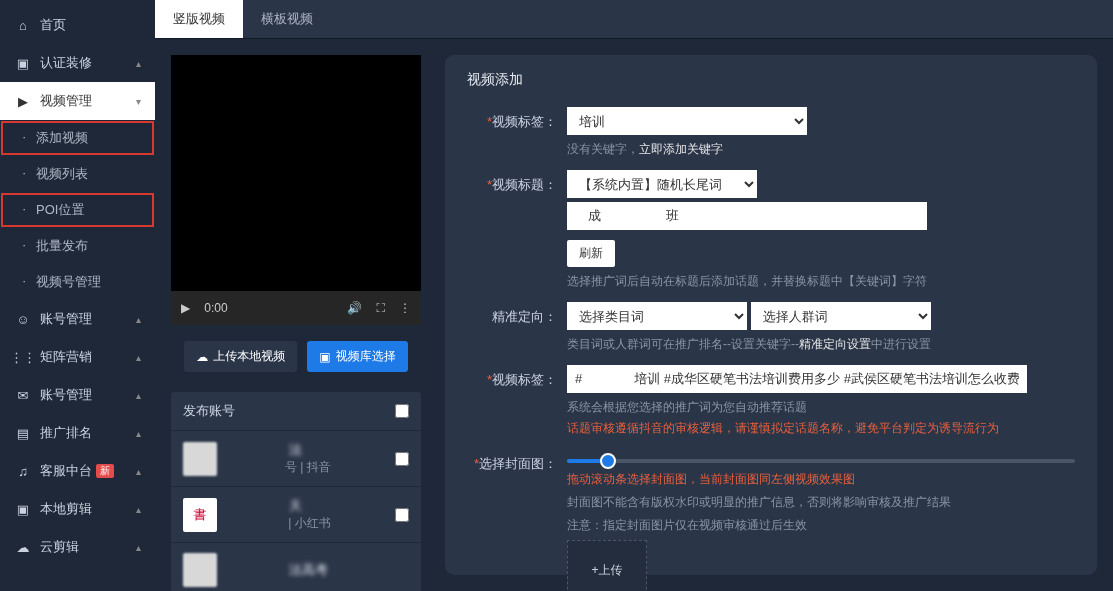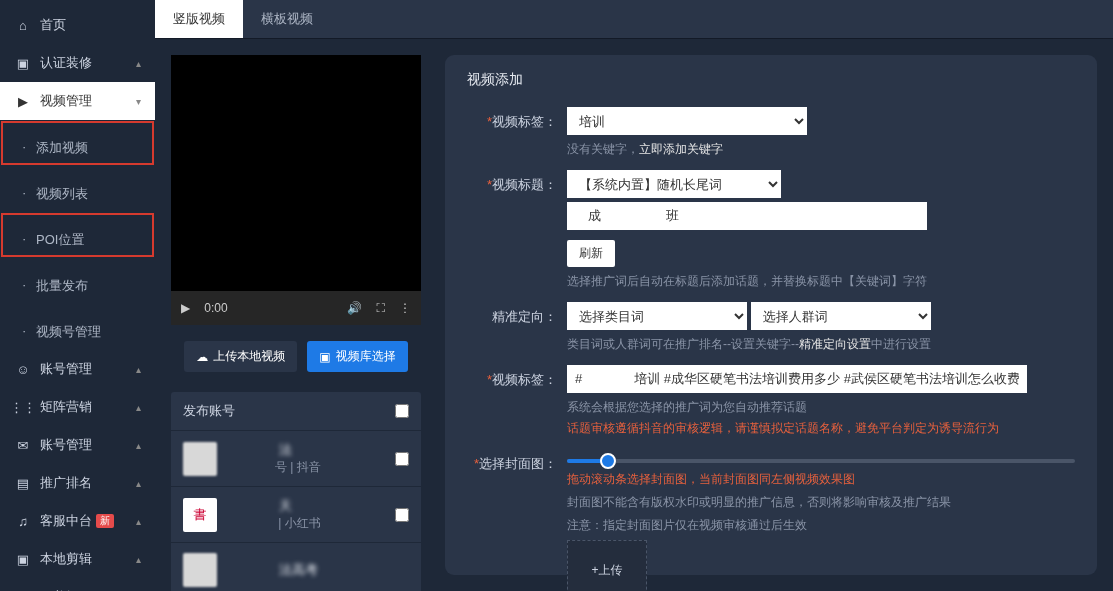--- a/index.html
+++ b/index.html
@@ -36,21 +36,21 @@
   font-size: 10px;
   color: #888;
 }
 .side-item .ico {
   width: 18px;
   display: inline-flex;
   justify-content: center;
   margin-right: 8px;
 }
 .sub-item {
-  padding: 19px 14px 9px 36px;
+  padding: 9px 14px 9px 36px;
   color: #aeb7c6;
   cursor: pointer;
   position: relative;
 }
 .sub-item::before {
   content: "·";
   position: absolute;
   left: 22px;
 }
 .boxed { outline: 2px solid #d63a2e; outline-offset: -3px; }
@@ -139,21 +139,21 @@
 .panel-head {
   display: flex;
   justify-content: space-between;
   align-items: center;
   padding: 10px 12px;
   border-bottom: 1px solid #1e2838;
 }
 .acct {
   display: flex;
   align-items: center;
-  gap: 10px;
+  gap: 20px;
   padding: 10px 12px;
   border-bottom: 1px solid #1e2838;
 }
 .avatar {
   width: 34px;
   height: 34px;
   background: #d8d8d8;
   border-radius: 2px;
   filter: blur(1px);
 }
@@ -376,21 +376,21 @@
           <select class="wsel" style="width:240px">
             <option>　　　　　培训</option>
           </select>
           <div class="hint"><span>没有关键字，</span><span class="lk">立即添加关键字</span></div>
         </div>
       </div>
 
       <div class="form-row">
         <div class="form-label req">视频标题：</div>
         <div class="form-body">
-          <select class="wsel" style="width:214px">
+          <select class="wsel" style="width:190px">
             <option>【系统内置】随机长尾词</option>
           </select>
           <div style="margin-top:4px"><input class="winput" style="width: 360px; padding-left: 21px;" value="成　　　　　班"></div>
           <div style="margin-top:10px"><button class="small-btn">刷新</button></div>
           <div class="hint">选择推广词后自动在标题后添加话题，并替换标题中【关键词】字符</div>
         </div>
       </div>
 
       <div class="form-row">
         <div class="form-label">精准定向：</div>

